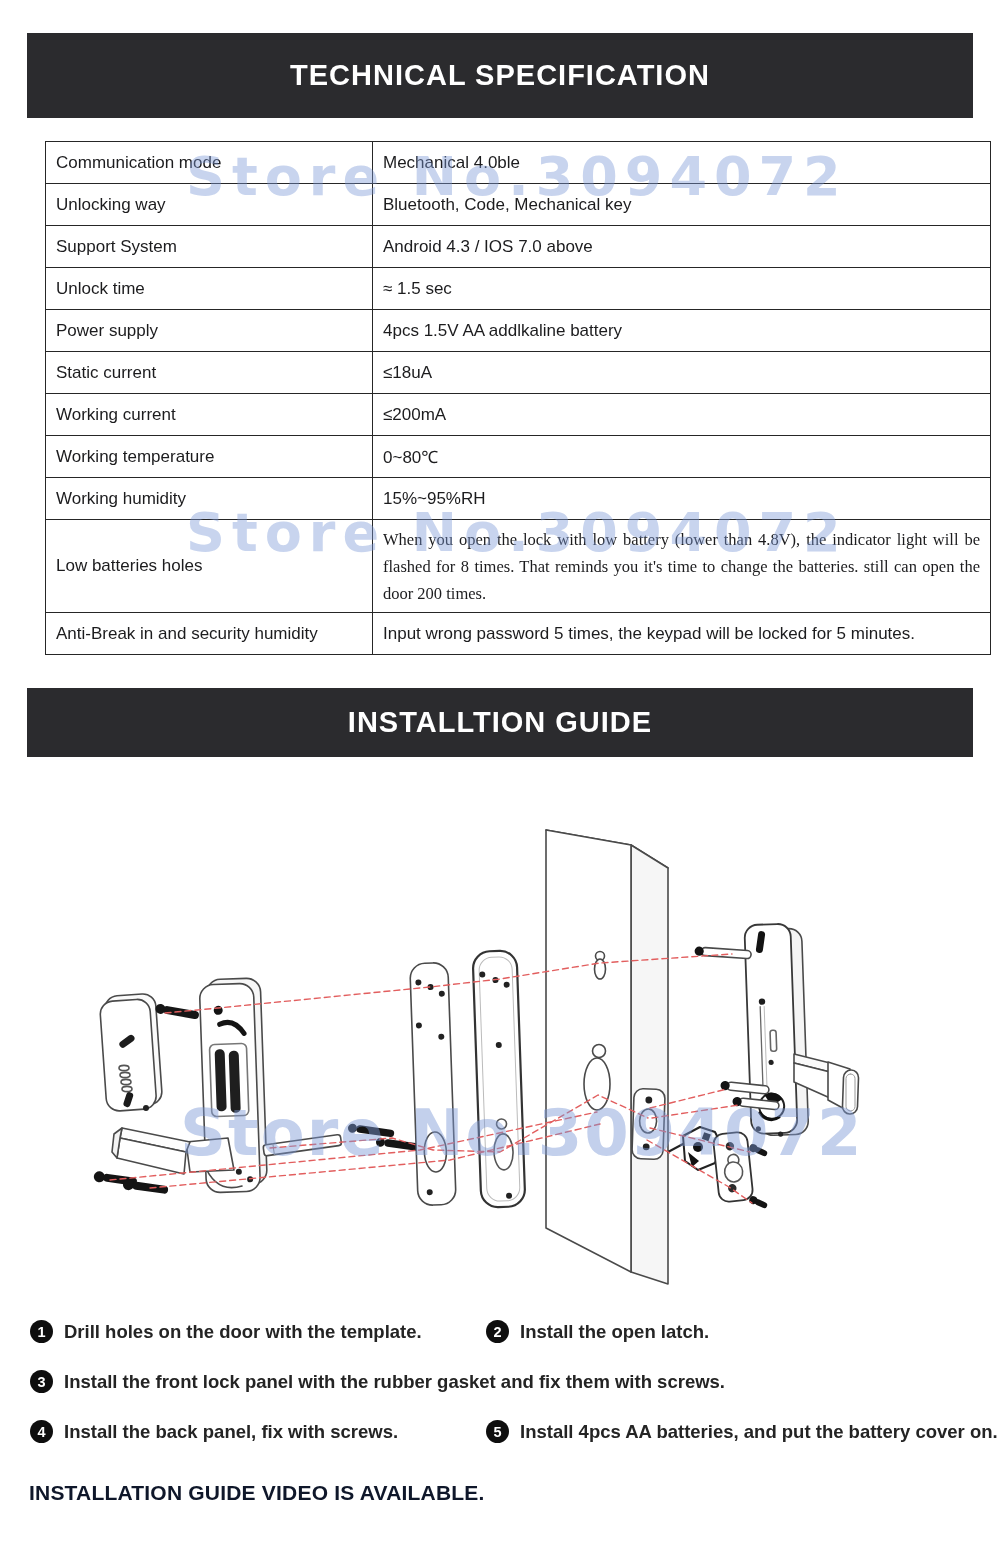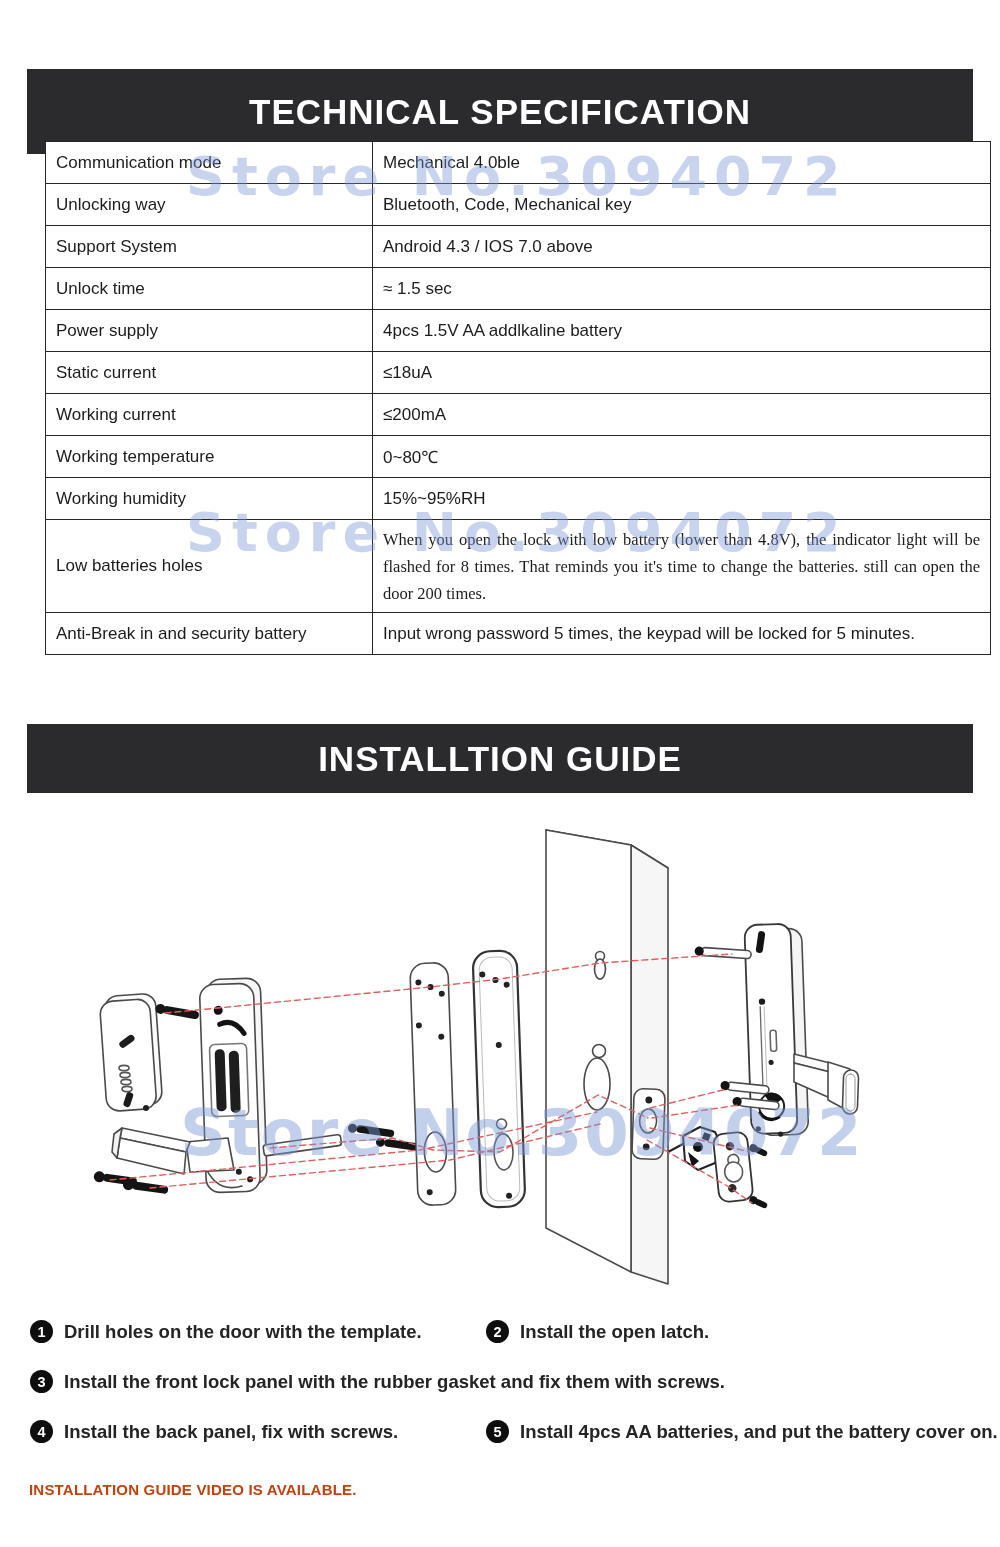--- a/index.html
+++ b/index.html
@@ -1,21 +1,21 @@
 <!DOCTYPE html>
 <html><head>
 <meta charset="utf-8">
 <style>
   html,body{margin:0;padding:0;background:#fff;}
   .page{position:relative;width:1000px;height:1547px;background:#ffffff;
         font-family:"Liberation Sans",sans-serif;overflow:hidden;}
 
   .banner{position:absolute;left:27px;width:946px;background:#2b2b2e;color:#ffffff;
           display:flex;align-items:center;justify-content:center;
-          font-weight:700;font-size:35px;letter-spacing:1px;margin-top:36px;}
+          font-weight:700;font-size:29px;letter-spacing:1px;}
   #banner-tech{top:33px;height:85px;}
   #banner-install{top:688px;height:69px;}
 
   table.spec{position:absolute;left:45px;top:141px;width:946px;border-collapse:collapse;
              table-layout:fixed;font-size:17px;color:#1c1c1e;background:#fff;}
   table.spec td{border:1.6px solid #262626;height:37px;padding:2px 10px;vertical-align:middle;}
   table.spec td.lbl{width:306px;}
   table.spec tr.tall td{height:88px;}
   table.spec td .para{font-size:16.5px;line-height:27px;text-align:justify;display:block;font-family:Liberation Serif, serif;}
 
@@ -30,22 +30,22 @@
   .step{position:absolute;display:flex;align-items:center;gap:11px;font-size:18.5px;
         font-weight:600;color:#242424;}
   .step .n{flex:0 0 auto;width:23px;height:23px;border-radius:50%;background:#0e0e0e;color:#fff;
            font-size:14.5px;font-weight:700;display:flex;align-items:center;justify-content:center;}
   #step-1{left:30px;top:1320px;}
   #step-2{left:486px;top:1320px;}
   #step-3{left:30px;top:1370px;}
   #step-4{left:30px;top:1420px;}
   #step-5{left:486px;top:1420px;}
 
-  .note{position:absolute;left:29px;top:1481px;font-size:15px;font-weight:700;
-        color:#c2410c;letter-spacing:0.2px;}
+  .note{position:absolute;left:29px;top:1481px;font-size:21px;font-weight:700;
+        color:#0f172a;letter-spacing:0.2px;}
 </style>
 </head>
 <body>
 
 <div class="page">
 
   <div class="banner" id="banner-tech">
     <span>TECHNICAL SPECIFICATION</span>
   </div>
 
@@ -87,21 +87,21 @@
       <td class="lbl">Working humidity</td>
       <td>15%~95%RH</td>
     </tr>
     <tr class="tall">
       <td class="lbl">Low batteries holes</td>
       <td>
             <span class="para">When you open the lock with low battery (lower than 4.8V), the indicator light will be flashed for 8 times. That reminds you it's time to change the batteries. still can open the door 200 times.</span>
           </td>
     </tr>
     <tr>
-      <td class="lbl">Anti-Break in and security battery</td>
+      <td class="lbl">Anti-Break in and security humidity</td>
       <td>Input wrong password 5 times, the keypad will be locked for 5 minutes.</td>
     </tr>
   </tbody>
     </table>
 
   <div class="banner" id="banner-install">
     <span>INSTALLTION GUIDE</span>
   </div>
 
   <svg class="diagram" width="1000" height="515" viewBox="0 795 1000 515" xmlns="http://www.w3.org/2000/svg">

